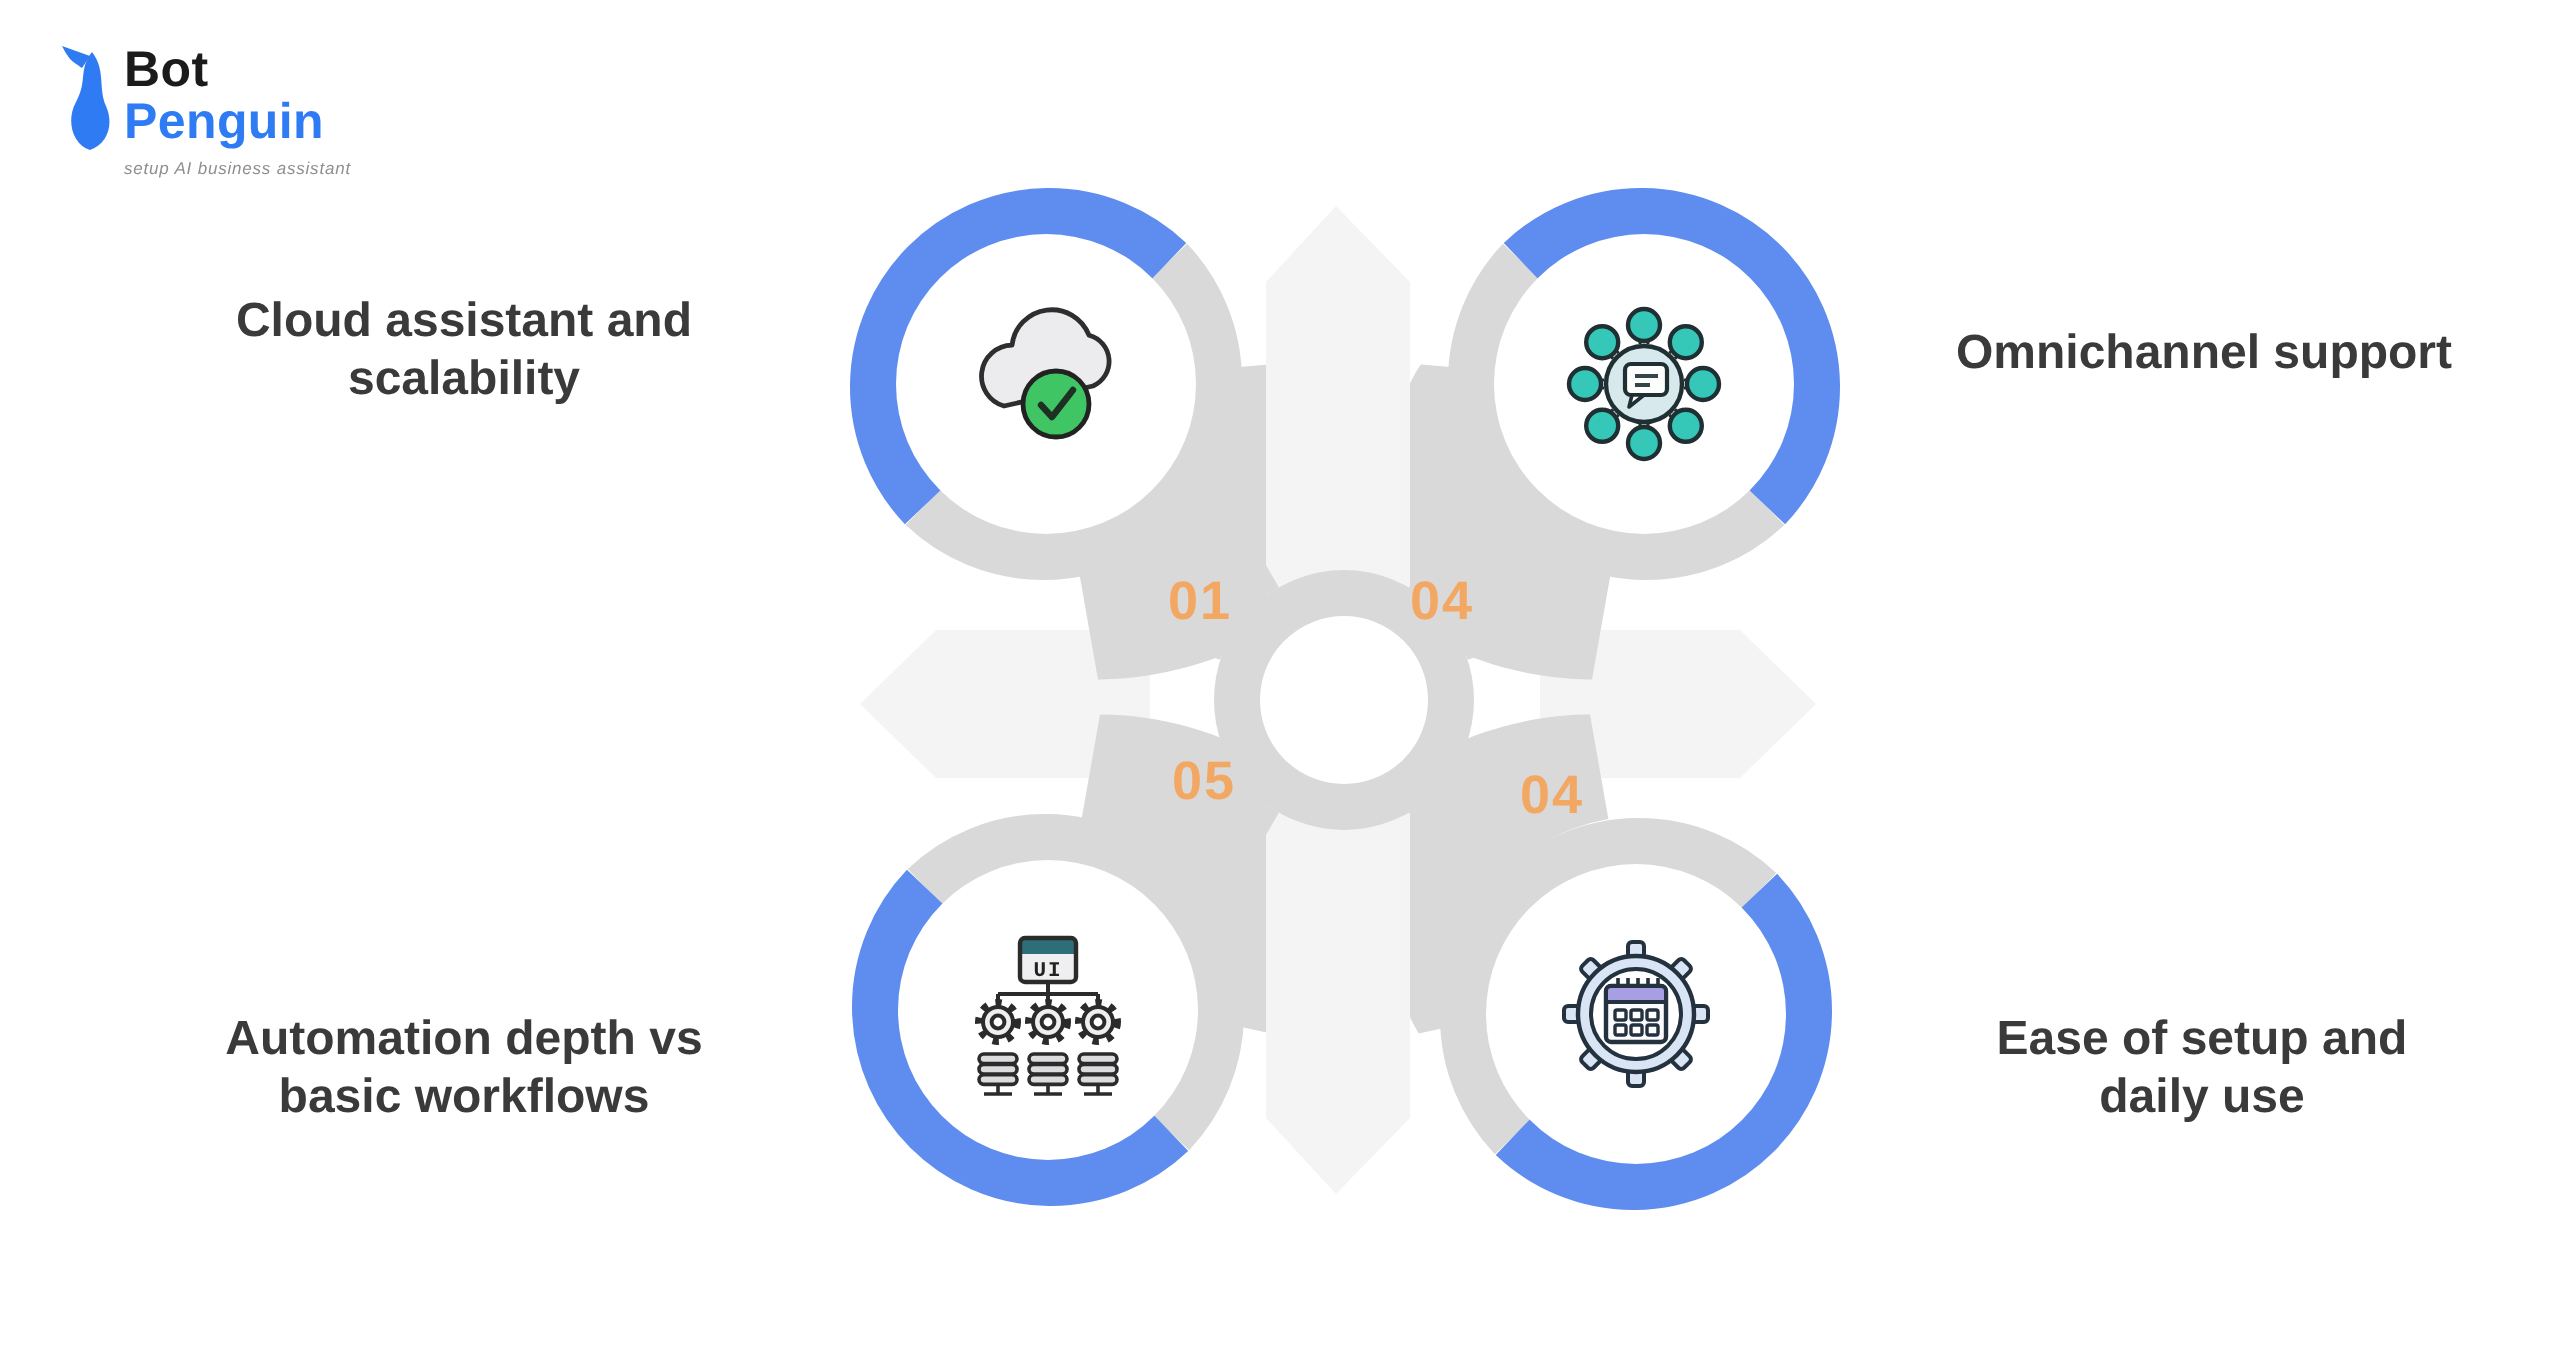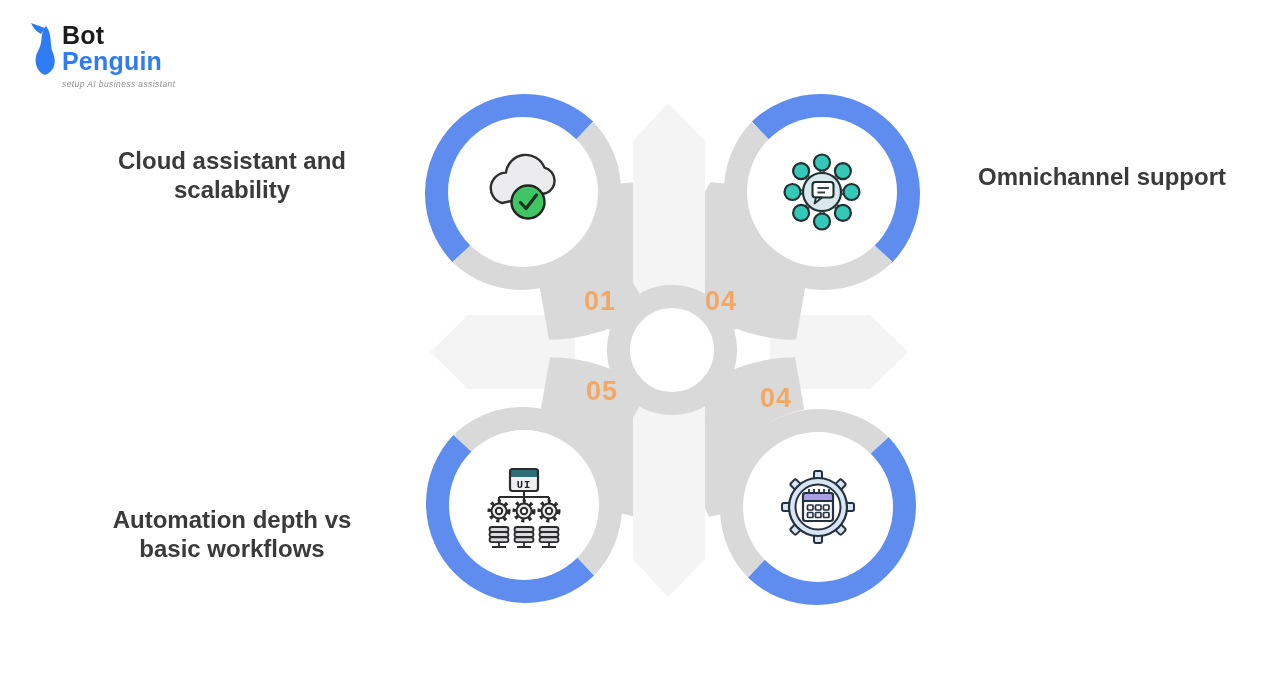--- a/index.html
+++ b/index.html
@@ -86,20 +86,21 @@
     <div class="logo-text">
       <span class="logo-bot">Bot</span>
       <span class="logo-penguin">Penguin</span>
       <span class="logo-tagline">setup AI business assistant</span>
     </div>
   </div>
 
   <div class="item-label label-1">Cloud assistant and scalability</div>
   <div class="item-label label-3">Automation depth vs basic workflows</div>
   <div class="item-label label-2">Omnichannel support</div>
+  <div class="item-label label-4">Ease of setup and daily use</div>
 
   <span class="step-num num-1">01</span>
   <span class="step-num num-2">04</span>
   <span class="step-num num-3">05</span>
   <span class="step-num num-4">04</span>
 
   <svg class="icon-box" style="left:475px;top:144px;" viewBox="0 0 96 96">
     <path d="M27 59 a15.5 15.5 0 0 1 4 -30.4 a20 20 0 0 1 38.5 -5 a13.5 13.5 0 0 1 2 25.4 Z" fill="#ececef" stroke="#2e2e2e" stroke-width="2.4" stroke-linejoin="round"></path>
     <circle cx="53" cy="58" r="16.5" fill="#3fc564" stroke="#222" stroke-width="2.4"></circle>
     <path d="M45.5 58.5 L51 64.5 L61.5 51" fill="none" stroke="#1e2f24" stroke-width="3.2" stroke-linecap="round" stroke-linejoin="round"></path>

